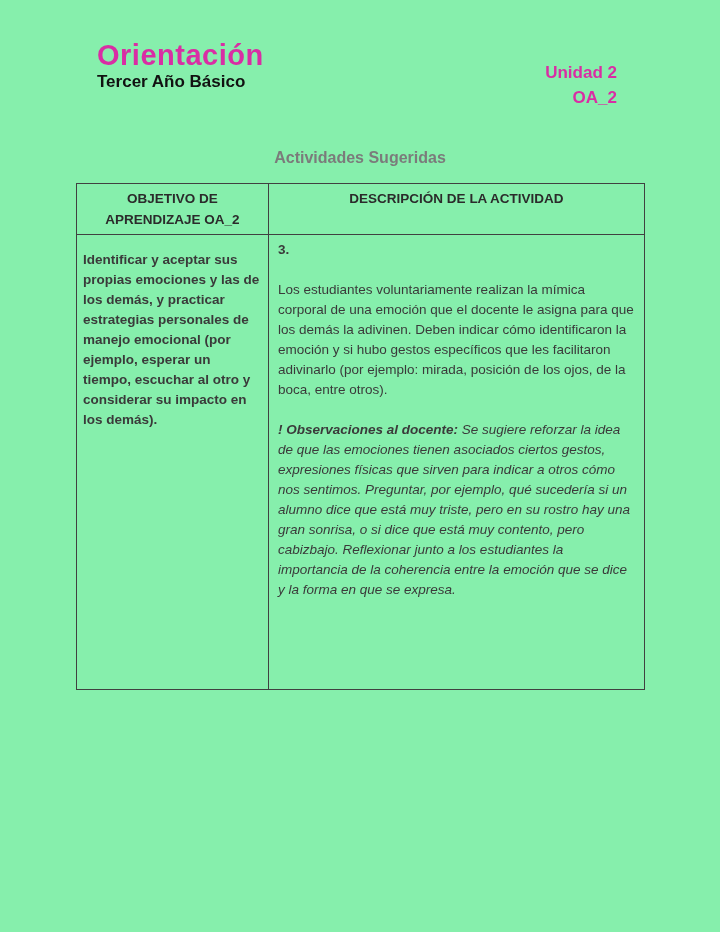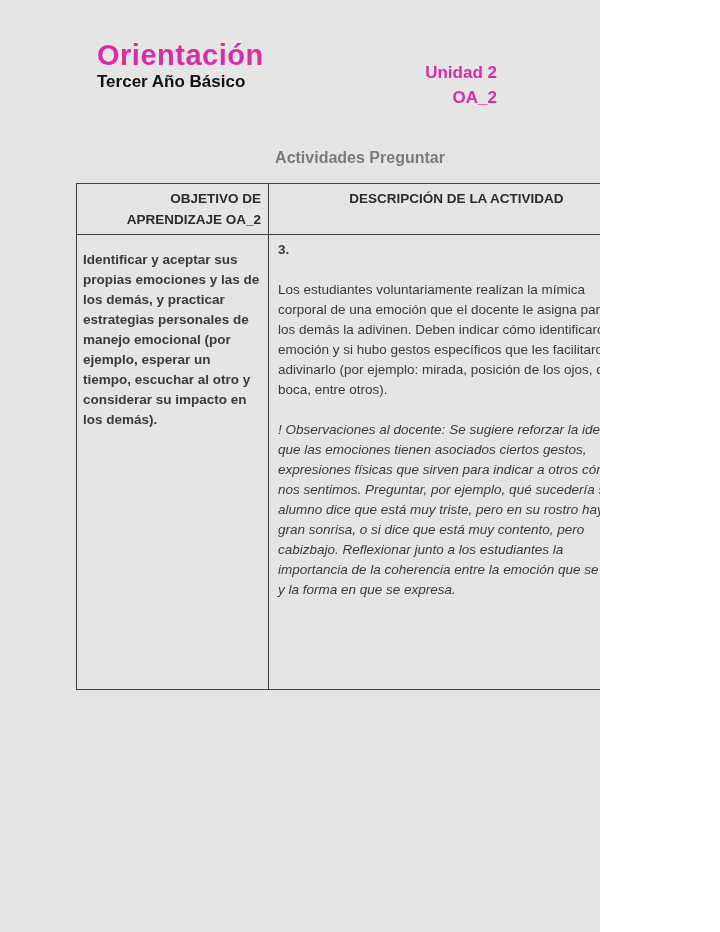--- a/index.html
+++ b/index.html
@@ -2,23 +2,23 @@
 <html lang="es"><head>
 <meta charset="utf-8">
 <style>
   html, body {
     margin: 0;
     padding: 0;
     background: #ffffff;
   }
   .page {
     position: relative;
-    width: 600px;
+    width: 720px;
     height: 932px;
-    background: #e5e5e5;
+    background: #86efac;
     font-family: "Liberation Sans", "DejaVu Sans", sans-serif;
     overflow: hidden;
   }
 
   
   .header-left {
     position: absolute;
     left: 97px;
     top: 40px;
   }
@@ -76,57 +76,57 @@
   .col-activity  { width: 376px; }
 
   .activity-table th {
     font-size: 13.5px;
     font-weight: bold;
     color: #2b2b2b;
     padding: 4px 7px;
     height: 50px;
     line-height: 21px;
   }
-  th.objective-header { text-align: right; }
+  th.objective-header { text-align: center; }
   th.activity-header  { text-align: center; }
 
   .activity-table td {
     height: 455px;
     font-size: 13.5px;
     color: #3a3a3a;
     line-height: 20px;
   }
   td.objective-cell {
     font-weight: bold;
     padding: 15px 6px;
   }
   td.activity-cell {
     padding: 5px 9px;
   }
   .activity-cell p { margin: 0 0 20px 0; }
   .activity-number { font-weight: bold; }
   .observations { font-style: italic; margin: 0; }
-  .observations .obs-label { font-weight: normal; margin-top: 44px; }
+  .observations .obs-label { font-weight: bold; margin-top: 44px; }
 </style>
 </head>
 <body>
 
 <div class="page">
 
   <div class="header-left">
     <div class="subject-title">Orientación</div>
     <div class="grade-title">Tercer Año Básico</div>
   </div>
 
   <div class="header-right">
     <div>Unidad 2</div>
     <div>OA_2</div>
   </div>
 
-  <div class="doc-title">Actividades Preguntar</div>
+  <div class="doc-title">Actividades Sugeridas</div>
 
   <table class="activity-table">
     <colgroup>
       <col class="col-objective">
       <col class="col-activity">
     </colgroup>
     <thead>
       <tr>
         <th class="objective-header">OBJETIVO DE APRENDIZAJE OA_2</th>
         <th class="activity-header">DESCRIPCIÓN DE LA ACTIVIDAD</th>

